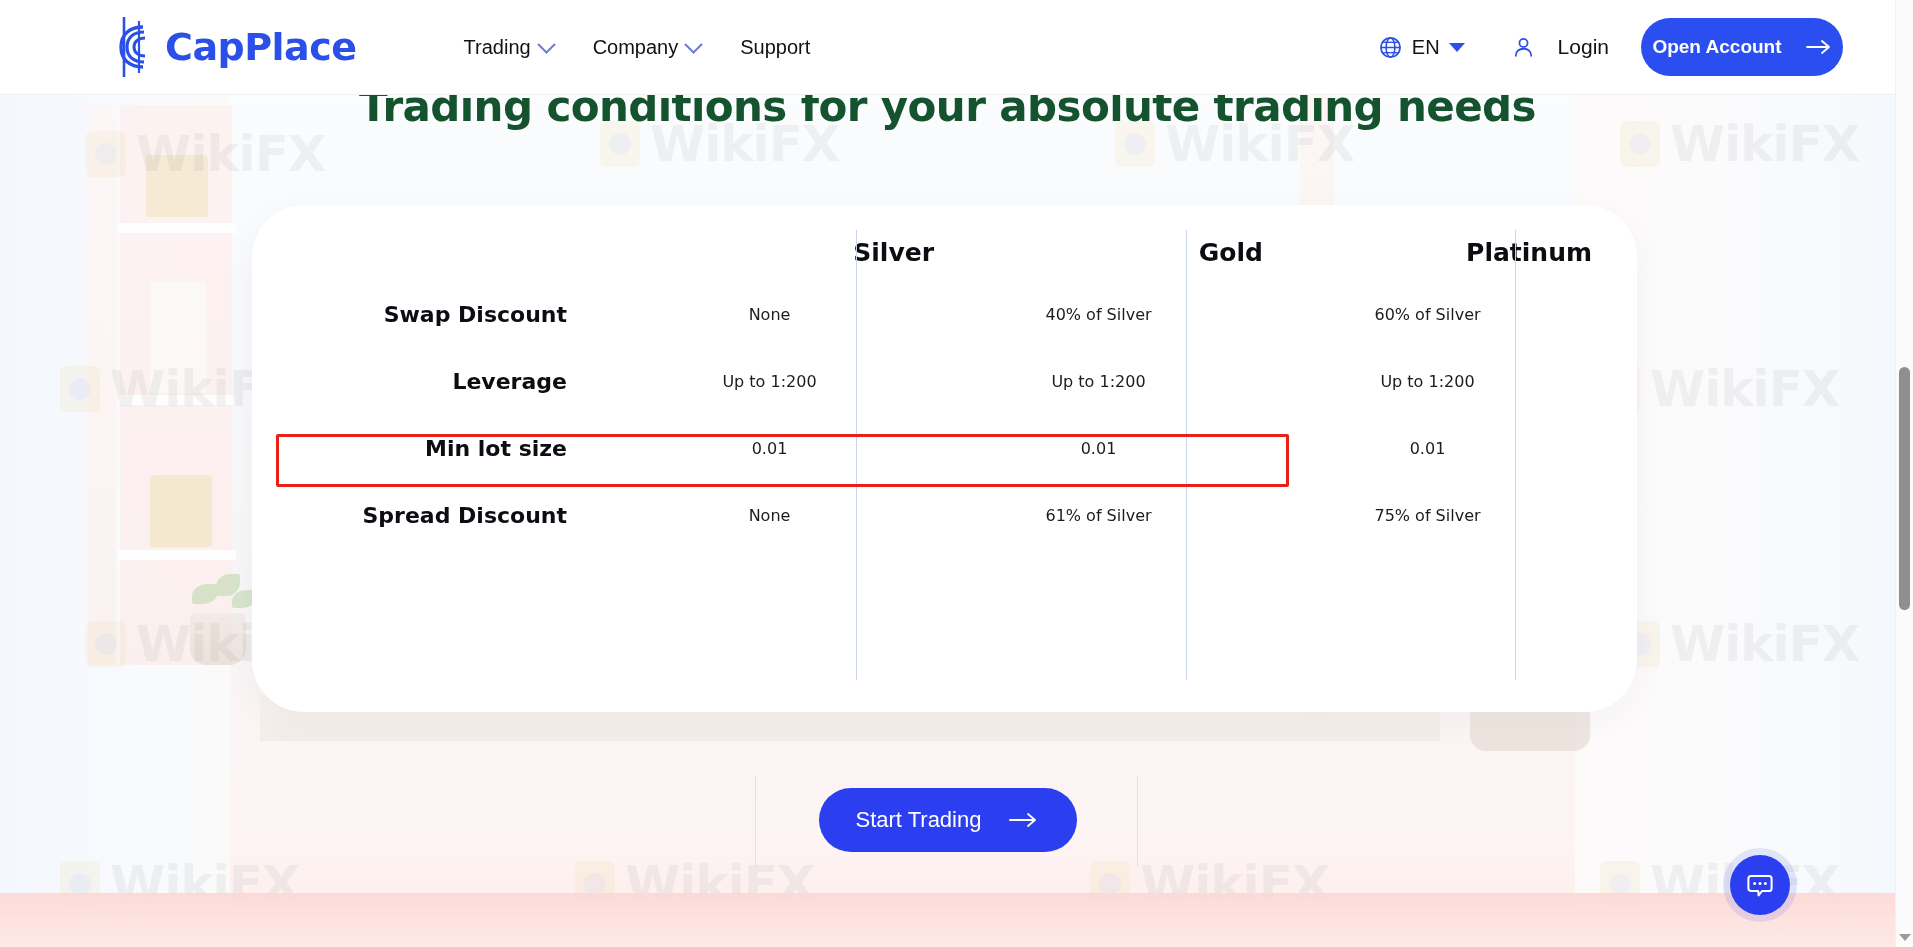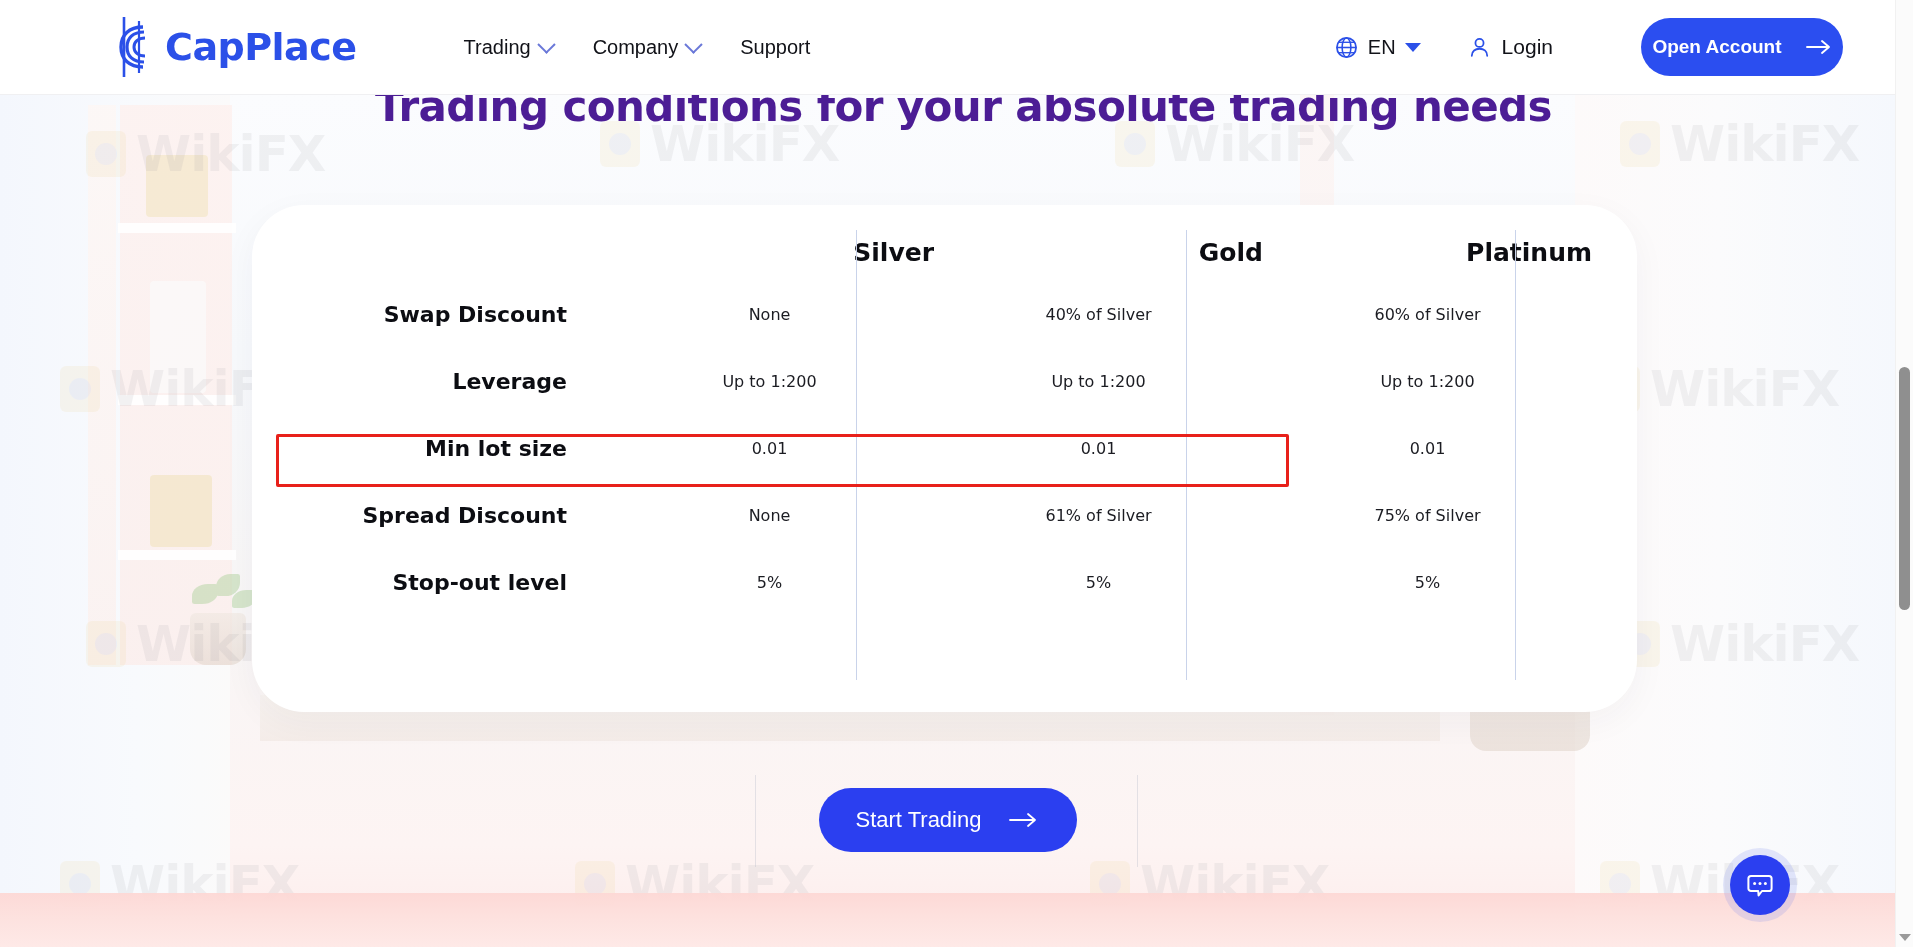--- a/index.html
+++ b/index.html
@@ -185,23 +185,23 @@
   }
   .caret-down {
     width: 0; height: 0;
     border-left: 8px solid transparent;
     border-right: 8px solid transparent;
     border-top: 9px solid #2b50e8;
   }
   #login-link {
     display: flex;
     align-items: center;
-    gap: 10px;
+    gap: 22px;
     cursor: pointer;
-    margin-right: 88px;
+    margin-right: 32px;
     font-size: 21px;
     color: #111218;
   }
   #open-account-btn {
     display: flex;
     align-items: center;
     justify-content: center;
     gap: 24px;
     width: 202px;
     height: 58px;
@@ -211,27 +211,27 @@
     font-size: 19px;
     font-weight: 700;
     cursor: pointer;
     border: none;
     font-family: "Liberation Sans", sans-serif;
   }
 
   
   #hero-title {
     position: absolute;
-    left: 16px; top: 82px;
+    left: 0; top: 82px;
     width: 1895px;
     text-align: center;
     font-family: "DejaVu Sans", sans-serif;
     font-size: 42px;
     font-weight: 700;
-    color: #4c1d95;
+    color: #14532d;
     letter-spacing: -.6px;
     z-index: 25;
   }
 
   
   #table-card {
     position: absolute;
     left: 252px; top: 205px;
     width: 1385px;
     height: 507px;
@@ -594,26 +594,20 @@
           <td class="cell-val">0.01</td>
           <td class="cell-val">0.01</td>
           <td class="cell-val">0.01</td>
         </tr>
         <tr>
           <td class="row-label">Spread Discount</td>
           <td class="cell-val">None</td>
           <td class="cell-val">61% of Silver</td>
           <td class="cell-val">75% of Silver</td>
         </tr>
-        <tr>
-          <td class="row-label">Stop-out level</td>
-          <td class="cell-val">5%</td>
-          <td class="cell-val">5%</td>
-          <td class="cell-val">5%</td>
-        </tr>
       </tbody>
     </table>
   </section>
 
   <div id="highlight-box"></div>
 
   <div id="cta-wrap">
     <div class="cta-rule" id="cta-rule-left"></div>
     <div class="cta-rule" id="cta-rule-right"></div>
     <button id="start-trading-btn">

